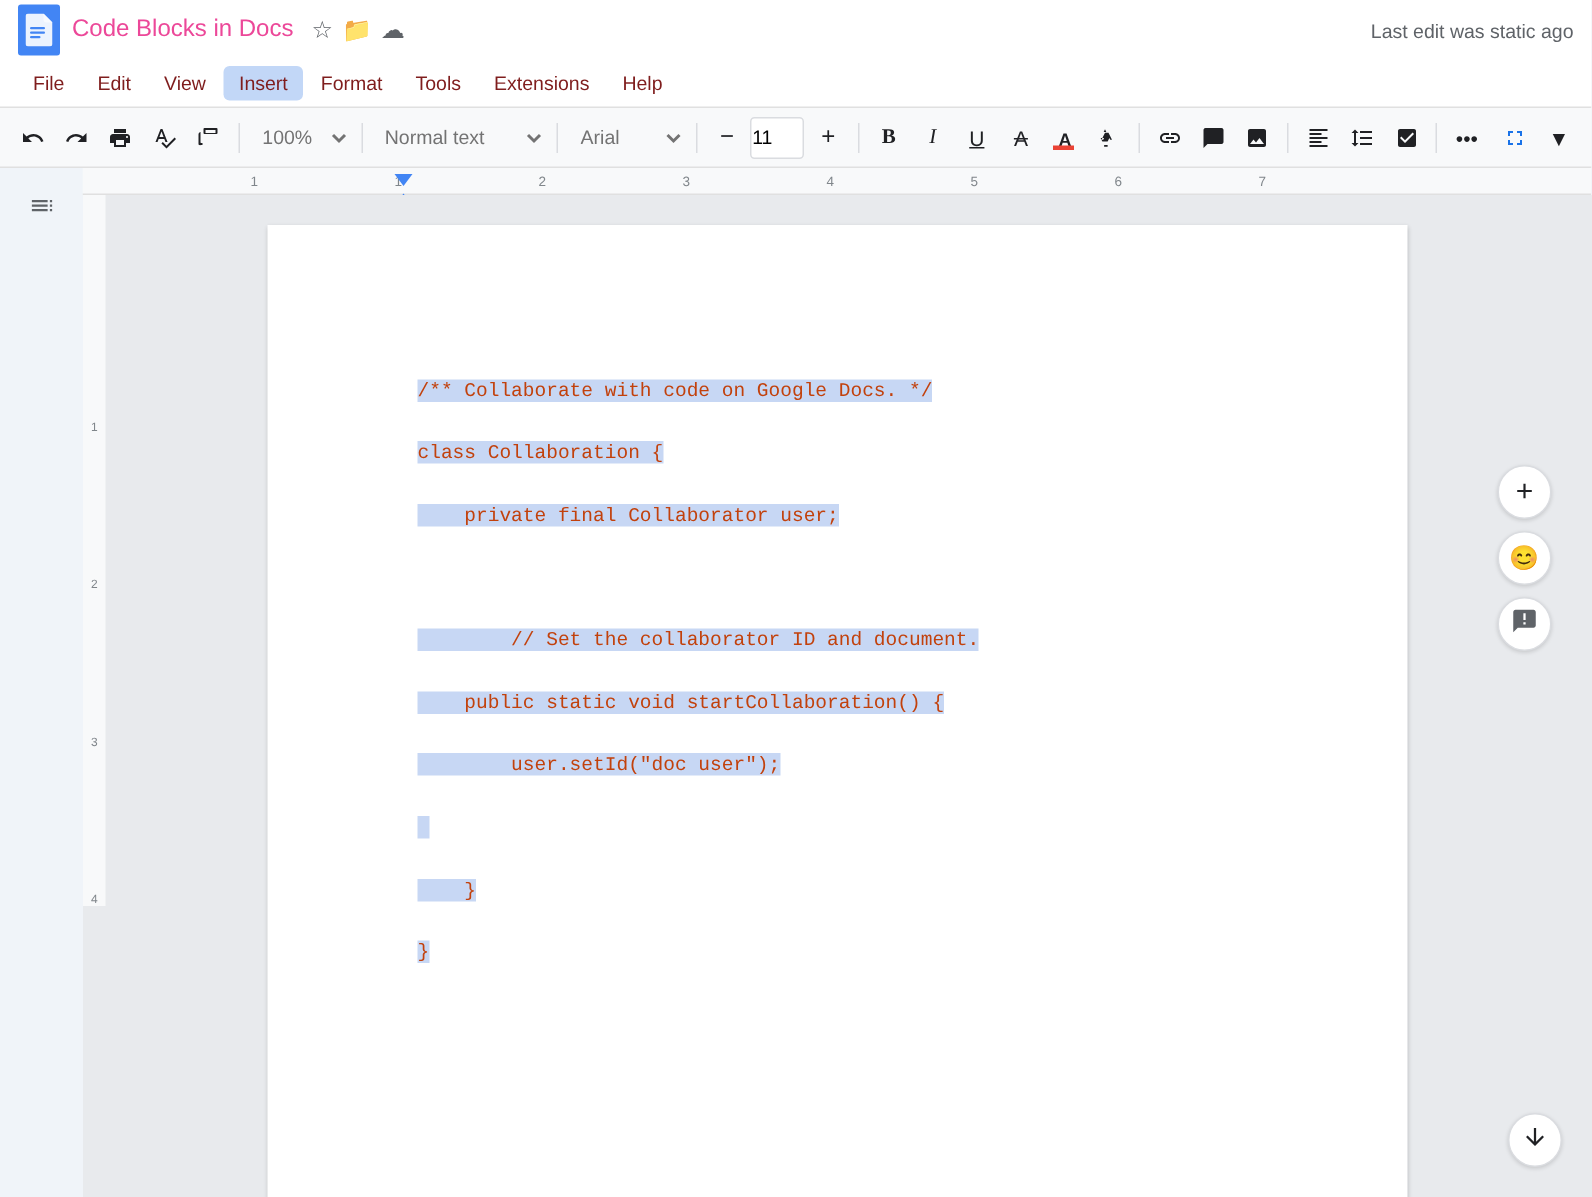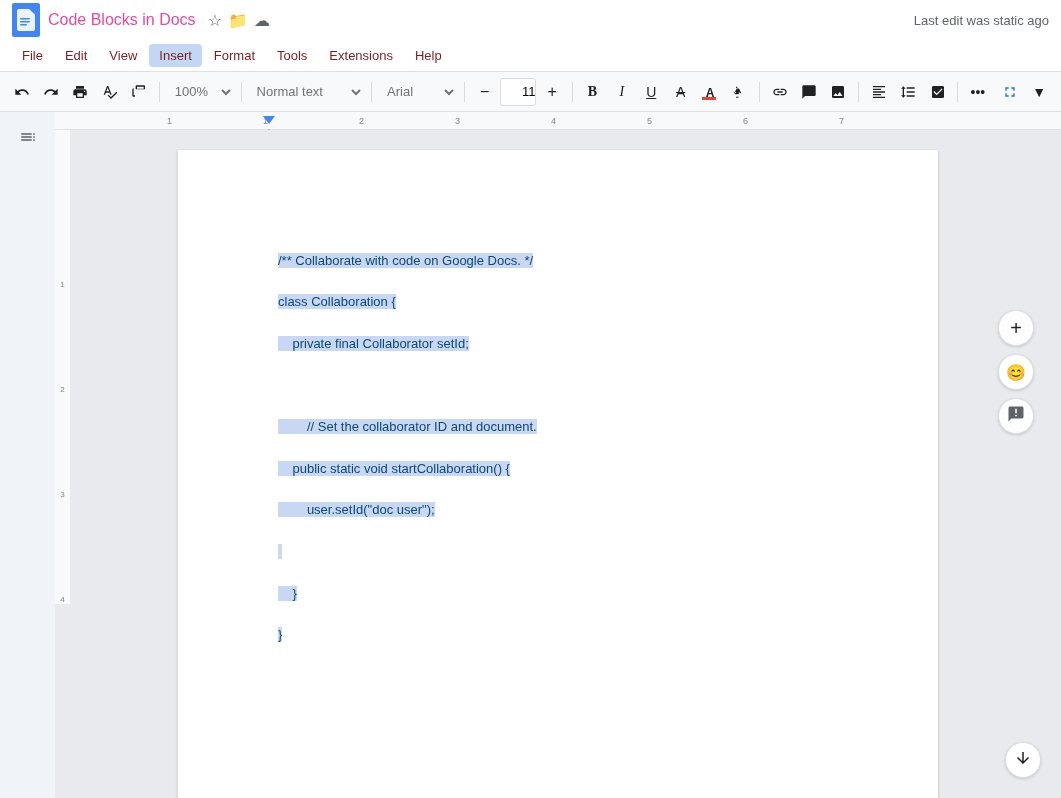--- a/index.html
+++ b/index.html
@@ -60,21 +60,21 @@
     .toolbar-divider { width: 1px; height: 20px; background: #dadce0; margin: 0 4px; }
     .toolbar-select {
       height: 28px; border: 1px solid transparent; background: transparent;
       font-size: 13px; color: #737373; cursor: pointer; padding: 2px 4px;
       border-radius: 3px; outline: none;
     }
     .zoom-select { width: 70px; }
     .style-select { width: 120px; }
     .font-select { width: 80px; }
     .font-size-input {
-      width: 36px; height: 28px; border: 1px solid #dadce0; text-align: right;
+      width: 36px; height: 28px; border: 1px solid #dadce0; text-align: left;
       font-size: 13px; border-radius: 3px; outline: none;
     }
     .toolbar-btn-bold { font-weight: bold; font-family: serif; }
     .toolbar-btn-italic { font-style: italic; font-family: serif; }
     .toolbar-btn-underline { text-decoration: underline; }
 
     
     #main-area {
       display: flex; flex: 1; overflow: hidden;
     }
@@ -116,21 +116,21 @@
 
     
     #ruler-left {
       position: absolute; left: 0; top: 0; width: 15px; background: #f8f9fa;
       font-size: 8px; color: #80868b; display: flex; flex-direction: column;
       align-items: center; padding-top: 150px; gap: 96px;
     }
 
     
     .code-block {
-      font-family: Liberation Sans, sans-serif; font-size: 13px; color: #0c4a6e;
+      font-family: Liberation Mono, monospace; font-size: 13px; color: #c2410c;
       line-height: 1.6; background: transparent; white-space: pre;
     }
     .code-line { display: block; }
     .sel { background: #c7d7f4; }
 
     
     #right-panel {
       width: 50px; background: transparent; display: flex;
       flex-direction: column; align-items: center; padding-top: 80px;
       gap: 8px; position: absolute; right: 20px; top: 100px;
@@ -336,21 +336,21 @@
         <span>1</span>
         <span>2</span>
         <span>3</span>
         <span>4</span>
       </div>
 
       <div id="page">
         <div class="code-block">
 <span class="code-line"><span class="sel">/** Collaborate with code on Google Docs. */</span></span>
 <span class="code-line"><span class="sel">class Collaboration {</span></span>
-<span class="code-line"><span class="sel">    private final Collaborator setId;</span></span>
+<span class="code-line"><span class="sel">    private final Collaborator user;</span></span>
 <span class="code-line">&nbsp;</span>
 <span class="code-line"><span class="sel">        // Set the collaborator ID and document.</span></span>
 <span class="code-line"><span class="sel">    public static void startCollaboration() {</span></span>
 <span class="code-line"><span class="sel">        user.setId("doc user");</span></span>
 <span class="code-line"><span class="sel"> </span></span>
 <span class="code-line"><span class="sel">    }</span></span>
 <span class="code-line"><span class="sel">}</span></span>
         </div>
       </div>
 

